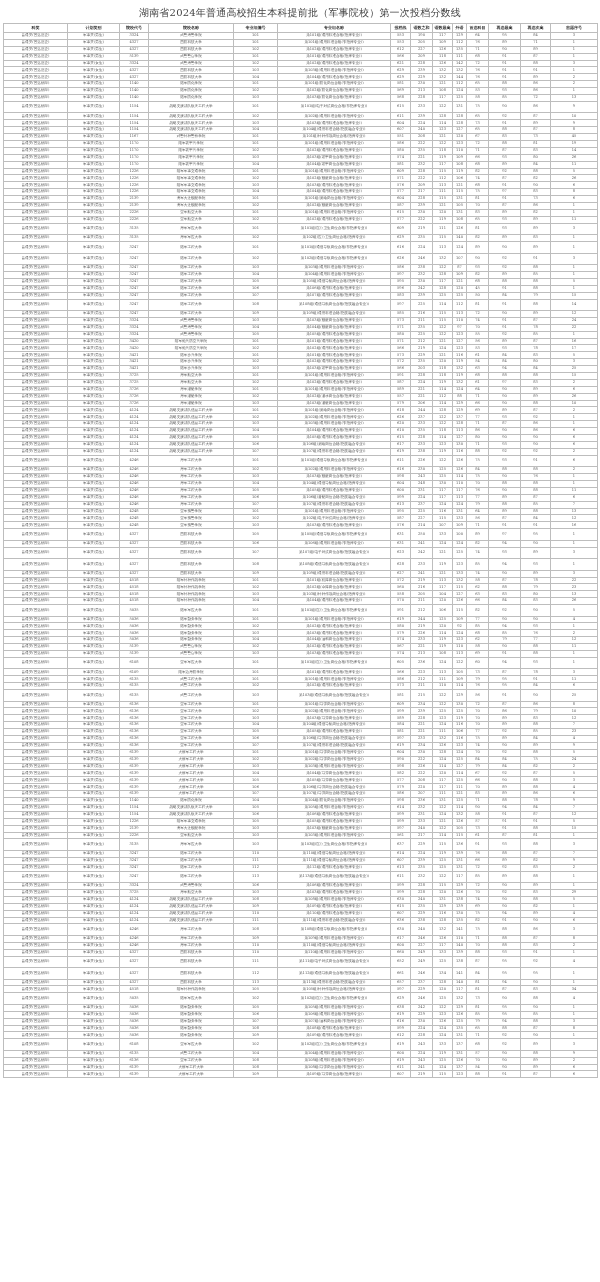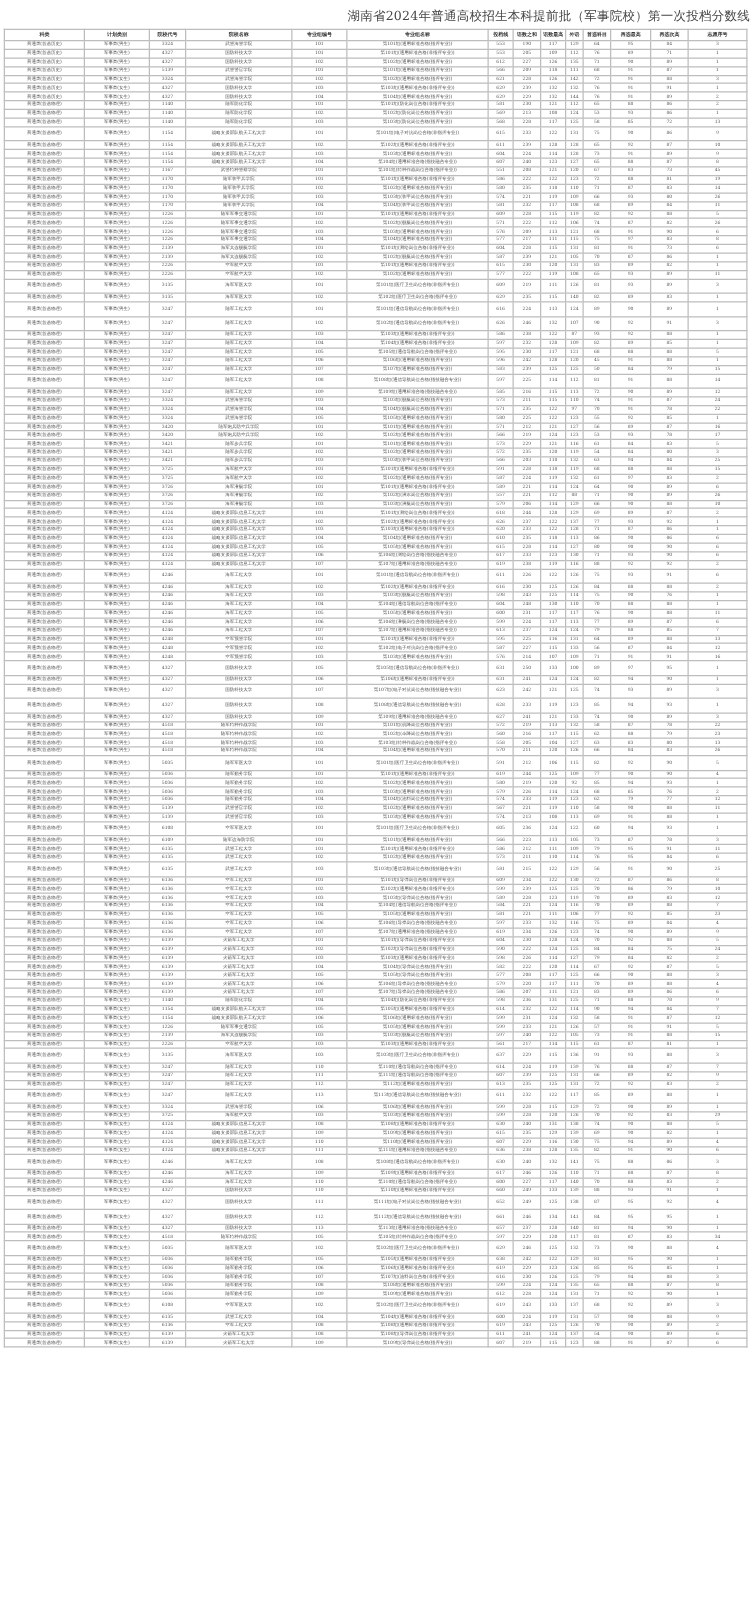--- a/index.html
+++ b/index.html
@@ -1,18 +1,18 @@
 <!DOCTYPE html>
 <html><head>
 <meta charset="utf-8">
 <style>
   html, body { margin:0; padding:0; background:#ffffff; }
   body { width:600px; height:1282px; overflow:hidden; font-family:"DejaVu Serif","Liberation Serif",serif; color:#333; }
   .page { position:relative; width:600px; height:1282px; }
-  .title { position:absolute; left:0; top:6px; width:600px; text-align:right; font-size:10px; color:#444; letter-spacing:0.2px; }
+  .title { position:absolute; left:0; top:6px; width:600px; text-align:center; font-size:10px; color:#444; letter-spacing:0.2px; }
   table { position:absolute; left:3px; top:23px; width:594px; border-collapse:collapse; table-layout:fixed; }
   th, td { border:1px solid #bdbdbd; font-size:3.6px; line-height:5.4px; padding:0; text-align:center; white-space:nowrap; overflow:hidden; color:#555; }
   th { font-size:4px; font-weight:bold; color:#333; height:8px; }
   td { height:5.9px; }
   tr.tall td { height:10.5px; }
 </style>
 </head>
 <body>
 
 <div class="page">

